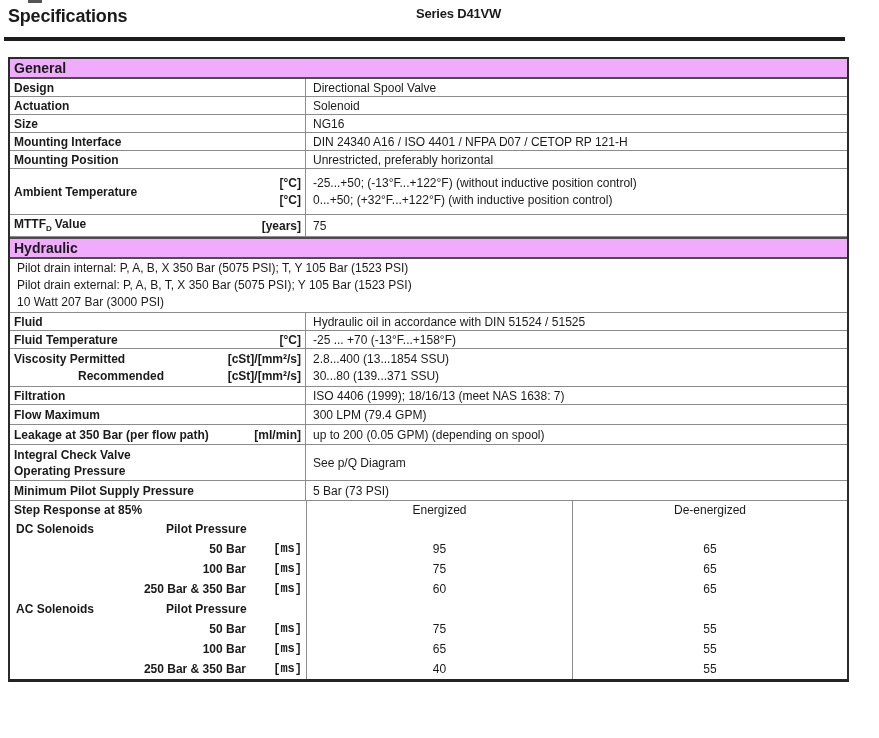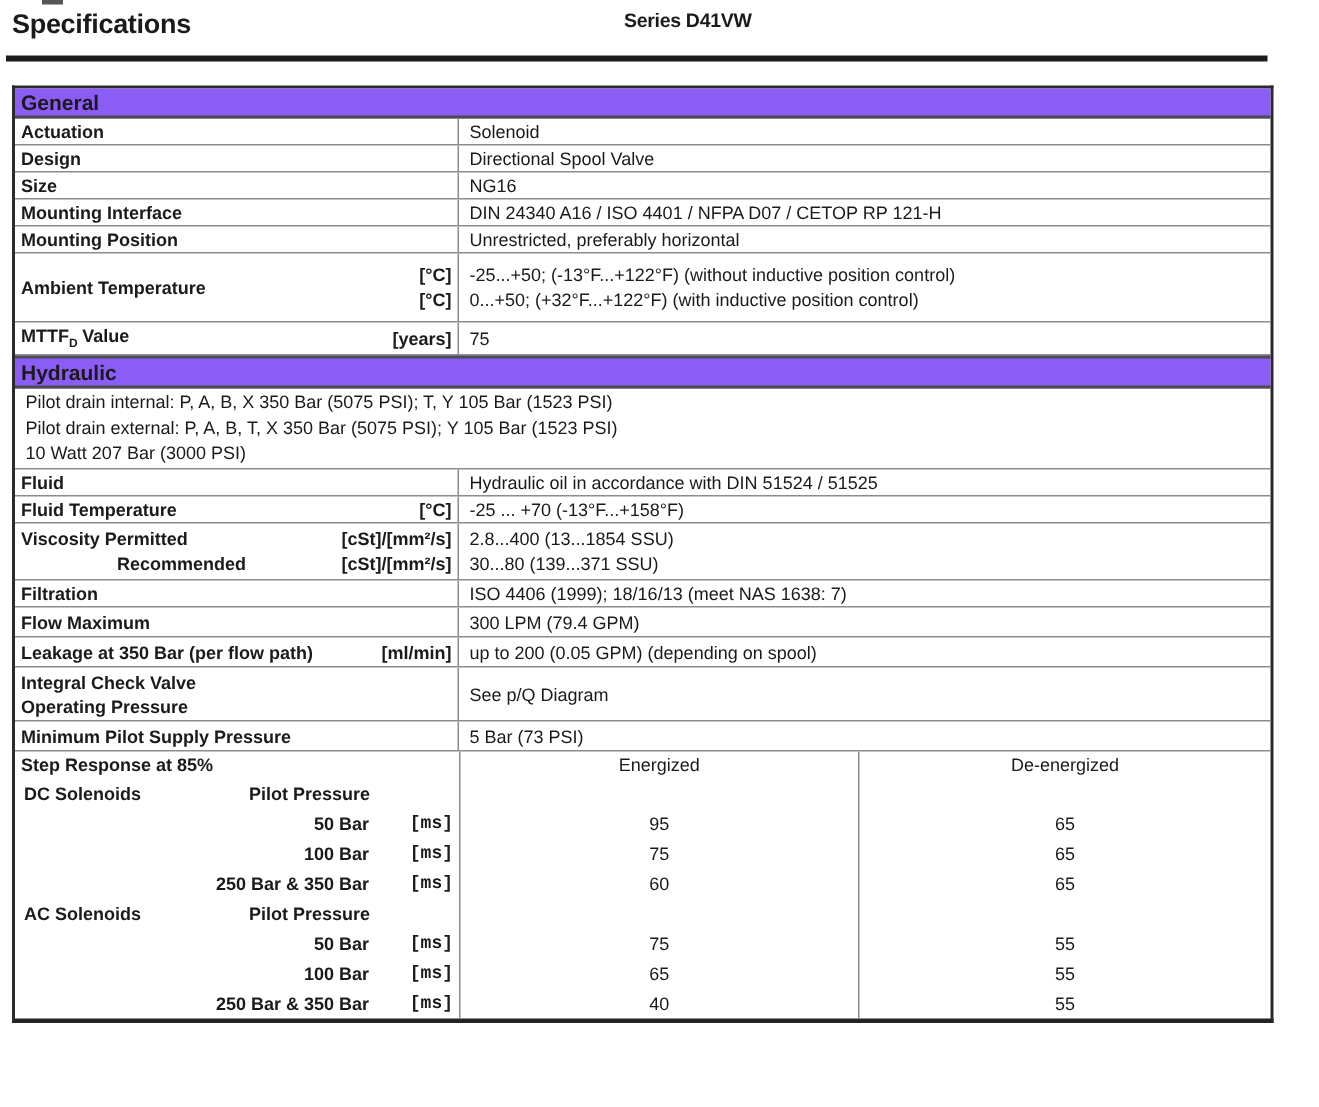--- a/index.html
+++ b/index.html
@@ -11,21 +11,21 @@
   .artifact{position:absolute;left:28px;top:0;width:14px;height:3px;background:#555;}
 
   
   .hdr-left{position:absolute;left:8px;top:6px;font-size:18px;font-weight:bold;letter-spacing:-0.2px;}
   .hdr-center{position:absolute;left:416px;top:6px;font-size:13px;font-weight:bold;letter-spacing:-0.2px;}
   .rule{position:absolute;left:4px;top:37px;width:841px;height:4px;background:#1c1c1c;}
 
   
   .spec-table{position:absolute;left:8px;top:57px;width:841px;box-sizing:border-box;
               border:2px solid #2b2b2b;border-bottom:3px solid #242424;font-size:12px;}
-  .sec-hdr{box-sizing:border-box;background:#8b5cf6;font-weight:bold;font-size:14px;
+  .sec-hdr{box-sizing:border-box;background:#f0abfc;font-weight:bold;font-size:14px;
            padding-left:4px;display:flex;align-items:center;
            border-top:2px solid #4c4c4c;border-bottom:2px solid #4c4c4c;}
   .sec-hdr.first{border-top:none;}
   .h20{height:20px;}.h22{height:22px;}.h25{height:25px;}
 
   .row{display:flex;box-sizing:border-box;border-bottom:1px solid #8c8c8c;}
   .row:last-child{border-bottom:none;}
   .r18{height:18px;}.r20{height:20px;}.r22{height:22px;}
   .r36{height:36px;}.r38{height:38px;}.r46{height:46px;}.r54{height:54px;}
 
@@ -67,32 +67,32 @@
   <div class="hdr-left">Specifications</div>
   <div class="hdr-center">Series D41VW</div>
   <div class="rule"></div>
 
   <div class="spec-table">
 
     <div class="sec-hdr first h20">General</div>
 
     <div class="row r18">
       <div class="lc">
+          <span>Design</span>
+        </div>
+      <div class="vc">
+          <span>Directional Spool Valve</span>
+        </div>
+    </div>
+    <div class="row r18">
+      <div class="lc">
           <span>Actuation</span>
         </div>
       <div class="vc">
           <span>Solenoid</span>
-        </div>
-    </div>
-    <div class="row r18">
-      <div class="lc">
-          <span>Design</span>
-        </div>
-      <div class="vc">
-          <span>Directional Spool Valve</span>
         </div>
     </div>
     <div class="row r18">
       <div class="lc">
           <span>Size</span>
         </div>
       <div class="vc">
           <span>NG16</span>
         </div>
     </div>

